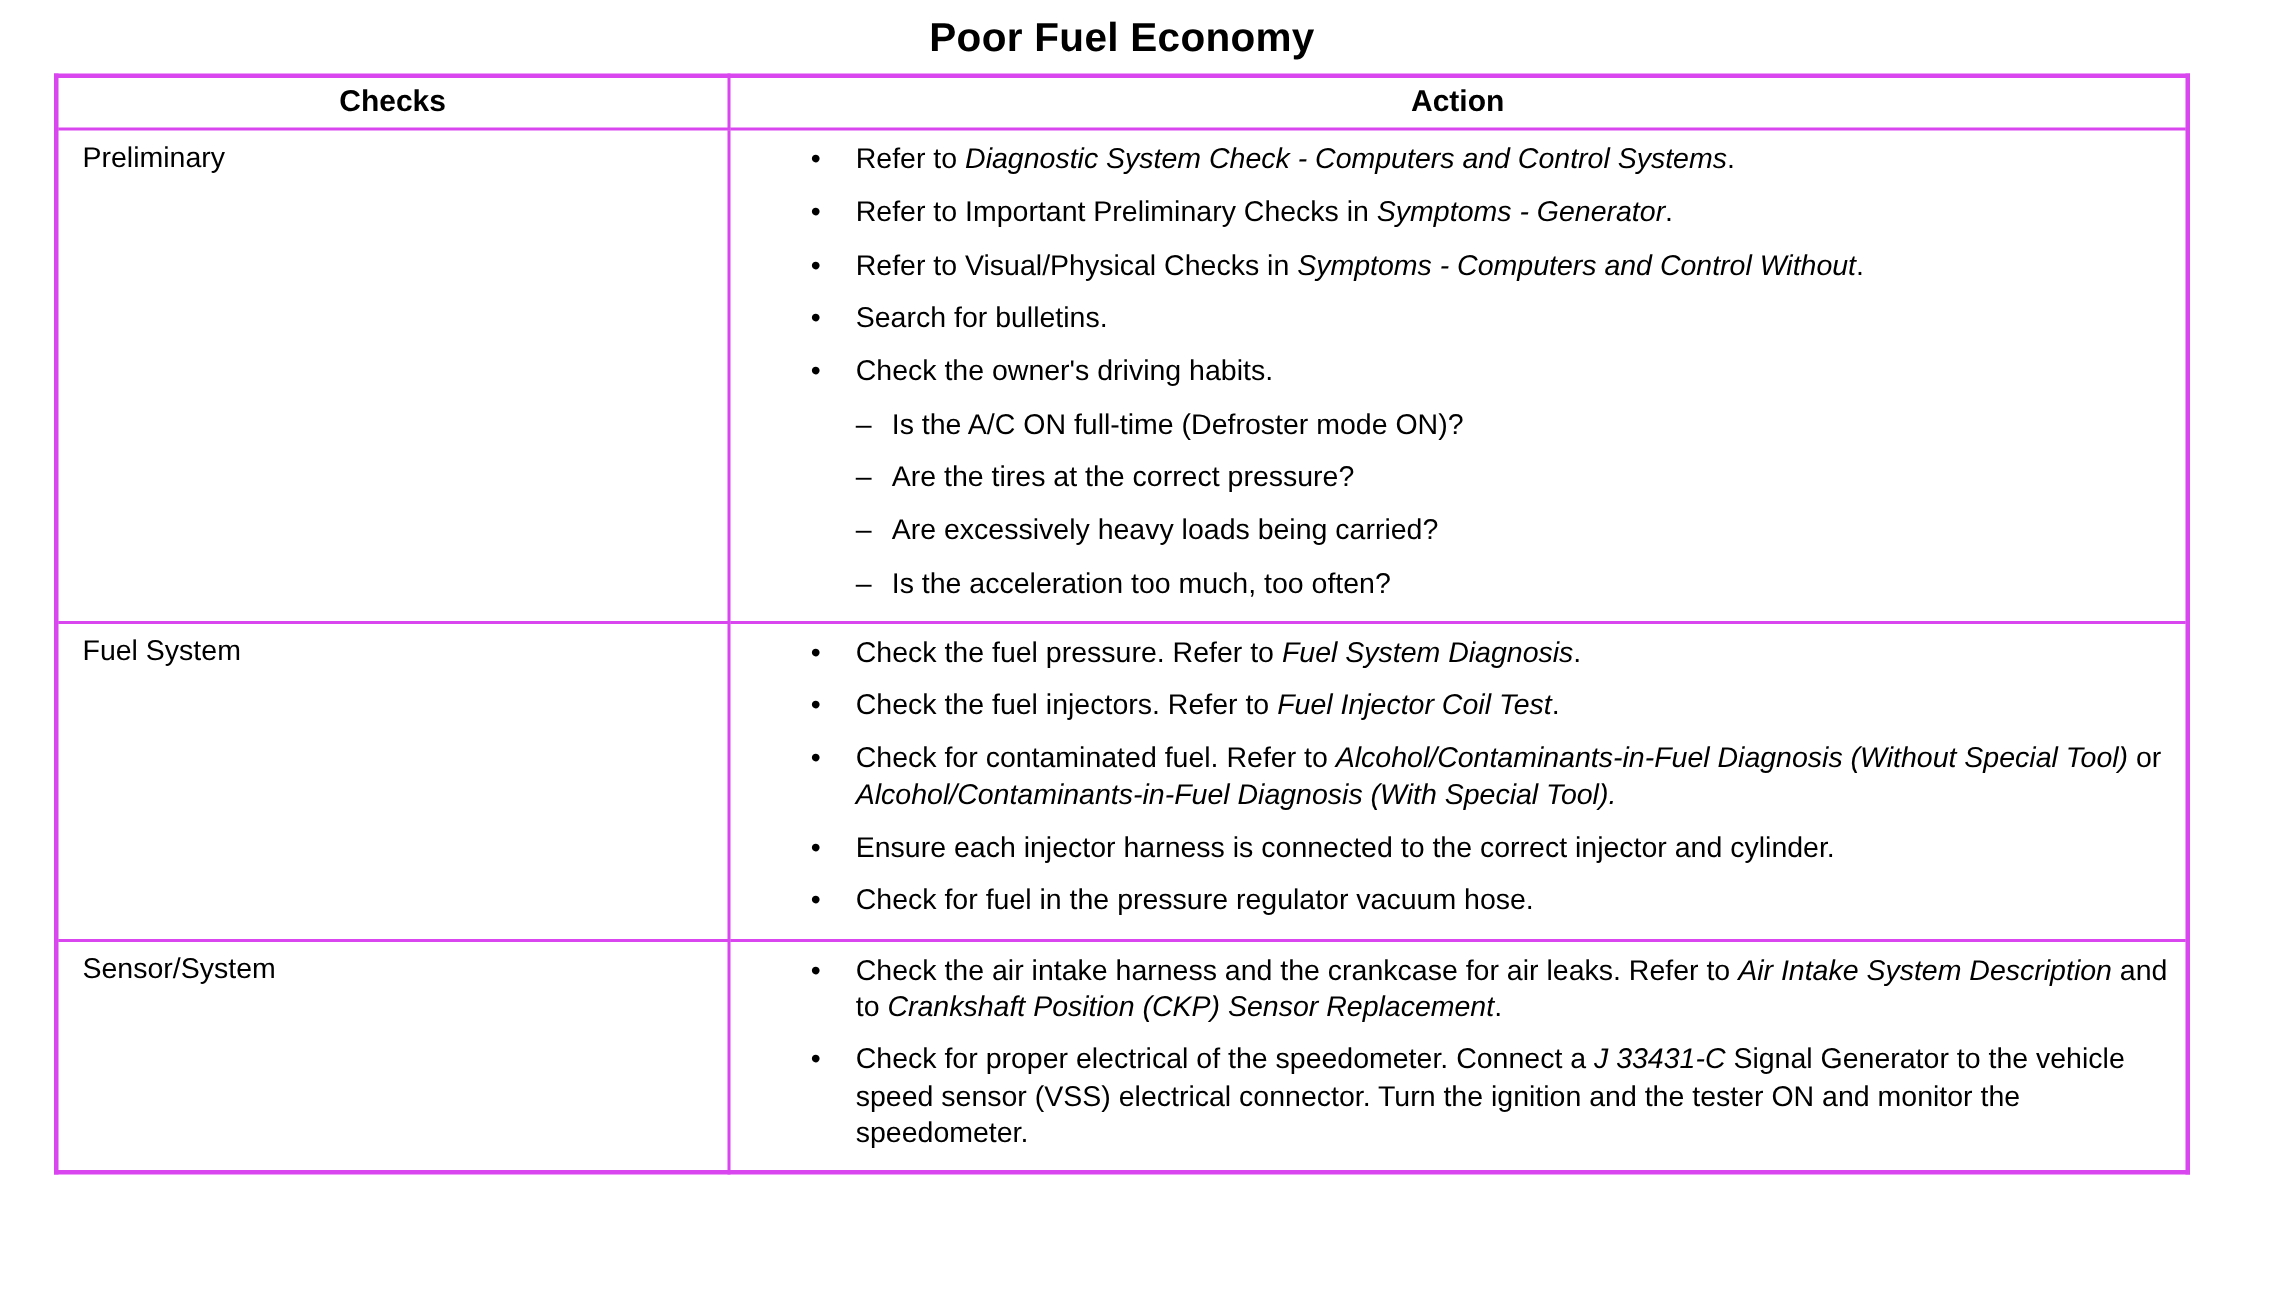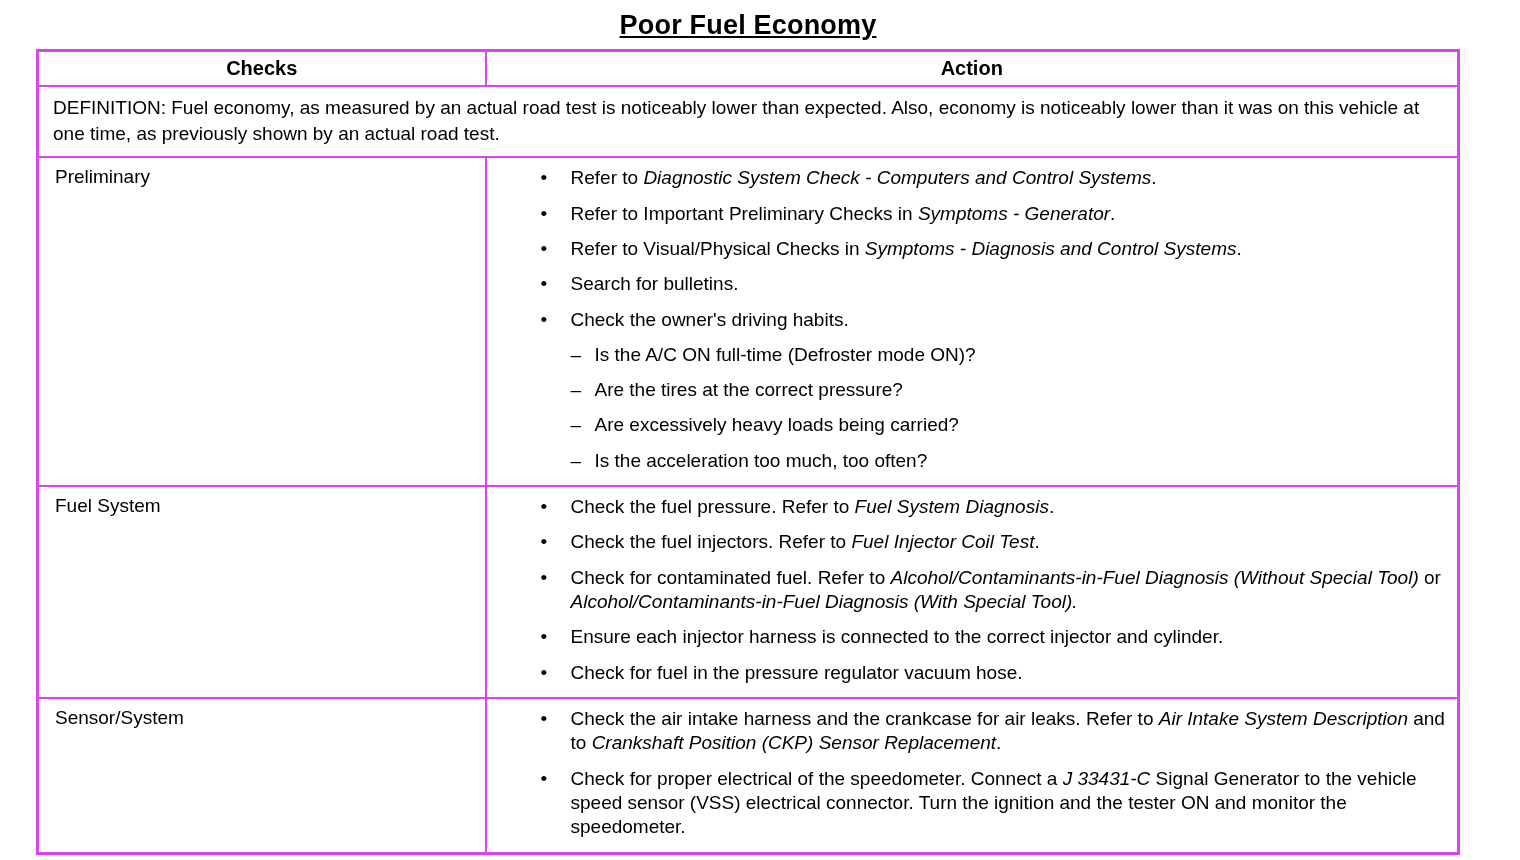--- a/index.html
+++ b/index.html
@@ -16,21 +16,20 @@
   .page {
     padding-top: 10px;
   }
   .doc-title {
     width: 1424px;
     margin: 0 0 8px 36px;
     text-align: center;
     font-size: 27px;
     font-weight: bold;
     letter-spacing: 0.2px;
-    text-decoration: underline;
   }
   table.diag-table {
     border-collapse: collapse;
     margin-left: 36px;
     width: 1424px;
     table-layout: fixed;
   }
   table.diag-table, table.diag-table th, table.diag-table td {
     border: 2px solid #d946ef;
   }
@@ -87,39 +86,36 @@
 
 <div class="page">
   <div class="doc-title">Poor Fuel Economy</div>
 
   <table class="diag-table">
     <thead>
       <tr>
         <th class="col-checks">Checks</th>
         <th class="col-action">Action</th>
       </tr>
-      <tr>
-        <td class="definition-cell" colspan="2">DEFINITION: Fuel economy, as measured by an actual road test is noticeably lower than expected. Also, economy is noticeably lower than it was on this vehicle at one time, as previously shown by an actual road test.</td>
-      </tr>
     </thead>
     <tbody>
         <tr>
           <td class="check-cell">Preliminary</td>
           <td class="action-cell">
             <div class="action-item bullet">
               <span class="marker">•</span>
               <span class="item-text"><span>Refer to </span><i>Diagnostic System Check - Computers and Control Systems</i><span>.</span></span>
             </div>
             <div class="action-item bullet">
               <span class="marker">•</span>
               <span class="item-text"><span>Refer to Important Preliminary Checks in </span><i>Symptoms - Generator</i><span>.</span></span>
             </div>
             <div class="action-item bullet">
               <span class="marker">•</span>
-              <span class="item-text"><span>Refer to Visual/Physical Checks in </span><i>Symptoms - Diagnosis and Control Systems</i><span>.</span></span>
+              <span class="item-text"><span>Refer to Visual/Physical Checks in </span><i>Symptoms - Computers and Control Without</i><span>.</span></span>
             </div>
             <div class="action-item bullet">
               <span class="marker">•</span>
               <span class="item-text"><span>Search for bulletins.</span></span>
             </div>
             <div class="action-item bullet">
               <span class="marker">•</span>
               <span class="item-text"><span>Check the owner's driving habits.</span></span>
             </div>
             <div class="action-item sub">

